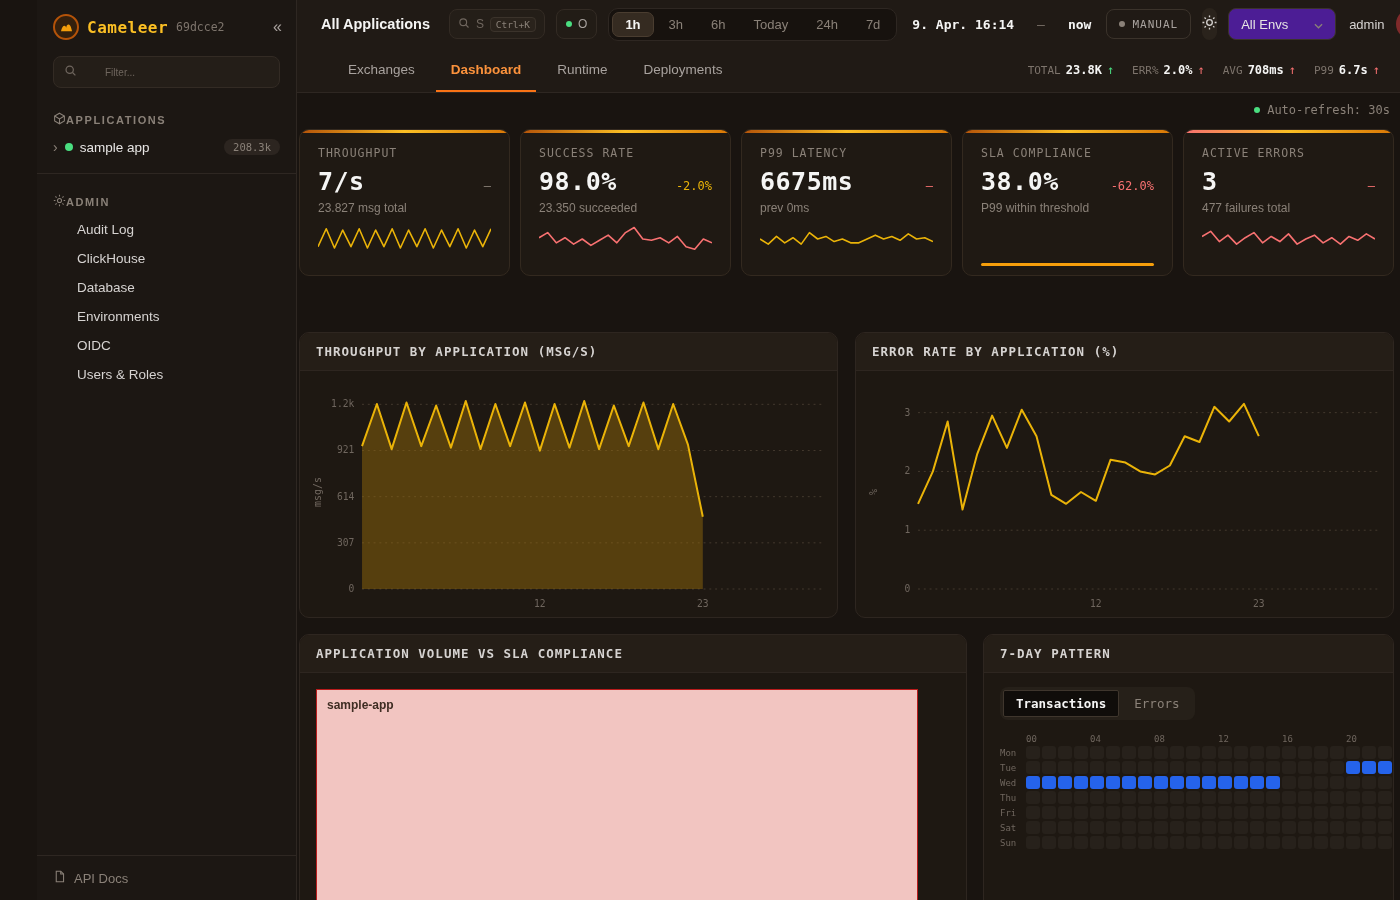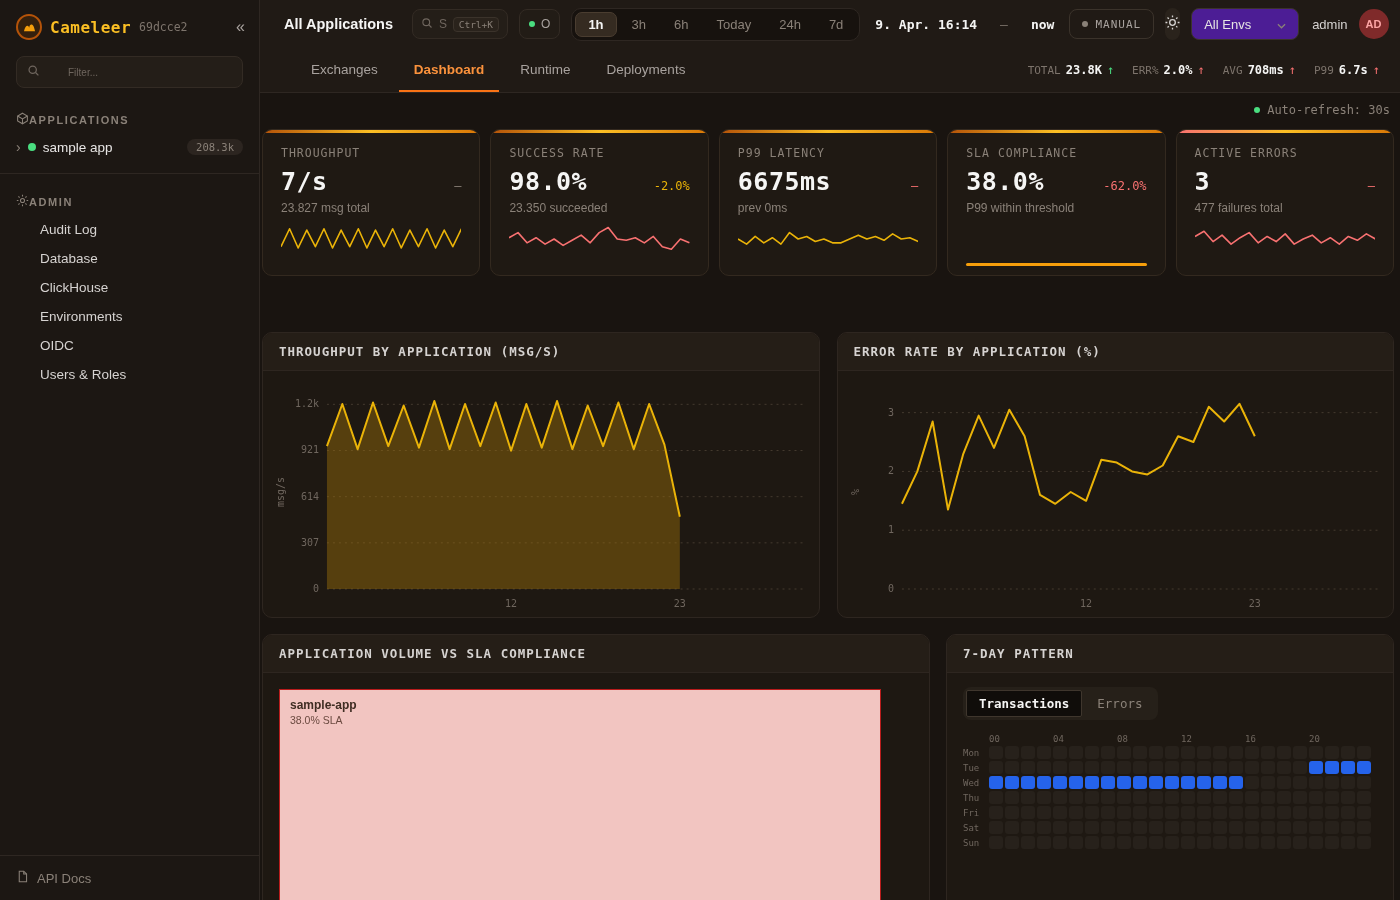--- a/index.html
+++ b/index.html
@@ -3,21 +3,21 @@
 <meta charset="utf-8">
 <style>
   * { box-sizing: border-box; margin: 0; padding: 0; }
   html, body { width: 1400px; height: 900px; overflow: hidden; }
   body {
     background: #191410;
     color: #d6d3d1;
     font-family: "Liberation Sans", sans-serif;
     font-size: 13px;
   }
-  .app { display: flex; width: 100%; height: 100%; }
+  .app { display: flex; width: 100%; height: 100%; padding-left: 37px; }
 
   
   .sidebar { width: 260px; min-width: 260px; background: #1c1713; border-right: 1px solid #2e2722; display: flex; flex-direction: column; }
   .sb-head { display: flex; align-items: center; gap: 8px; padding: 14px 14px 12px 16px; }
   .logo-badge { width: 26px; height: 26px; border-radius: 50%; background: #34200d; border: 2px solid #b45309; display: flex; align-items: center; justify-content: center; flex: none; }
   .logo-text { font-family: "DejaVu Sans Mono", monospace; font-weight: bold; font-size: 16px; color: #fbbf24; letter-spacing: .5px; }
   .logo-version { font-family: "DejaVu Sans Mono", monospace; font-size: 11.5px; color: #7d746c; }
   .collapse-btn { margin-left: auto; background: none; border: none; color: #a8a29e; font-size: 16px; cursor: pointer; line-height: 1; }
   .filter-box { margin: 4px 16px 16px; height: 32px; background: #241e18; border: 1px solid #332b24; border-radius: 8px; display: flex; align-items: center; gap: 8px; padding: 0 10px; color: #6f665e; }
   .filter-box .ph { font-size: 10px; margin-left: 20px; }
@@ -164,22 +164,22 @@
         <svg viewBox="0 0 16 16" width="13" height="13" fill="none" stroke="currentColor" stroke-width="1.3">
             <circle cx="8" cy="8" r="2.5"></circle>
             <path d="M8 1v2M8 13v2M1 8h2M13 8h2M3 3l1.4 1.4M11.6 11.6L13 13M13 3l-1.4 1.4M4.4 11.6L3 13"></path>
           </svg>
       </span>
       <span>ADMIN</span>
     </div>
 
     <nav class="admin-nav">
       <a>Audit Log</a>
+      <a>ClickHouse</a>
       <a>Database</a>
-      <a>ClickHouse</a>
       <a>Environments</a>
       <a>OIDC</a>
       <a>Users &amp; Roles</a>
     </nav>
 
     <div class="sb-footer">
       <span>
         <svg viewBox="0 0 16 16" width="13" height="13" fill="none" stroke="currentColor" stroke-width="1.3">
             <path d="M4 1.5h5.5L13 5v9.5H4z"></path>
             <path d="M9.5 1.5V5H13"></path>
@@ -393,21 +393,20 @@
           </div>
         </div>
       </div>
 
       <div class="bottom-row">
         <div class="panel">
           <div class="panel-hd">APPLICATION VOLUME VS SLA COMPLIANCE</div>
           <div class="treemap-body">
             <div class="treemap-node">
               <div class="treemap-name">sample-app</div>
-              <div class="treemap-sub">38.0% SLA</div>
             </div>
           </div>
         </div>
 
         <div class="panel">
           <div class="panel-hd">7-DAY PATTERN</div>
           <div class="heatmap-body">
             <div class="toggle-group">
               <button class="toggle-chip active">Transactions</button>
               <button class="toggle-chip">Errors</button>

